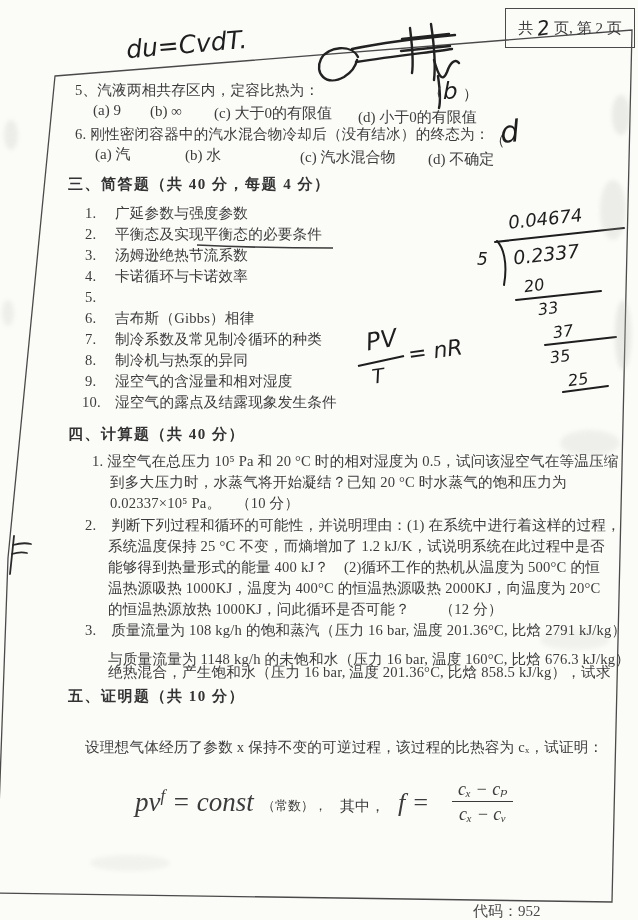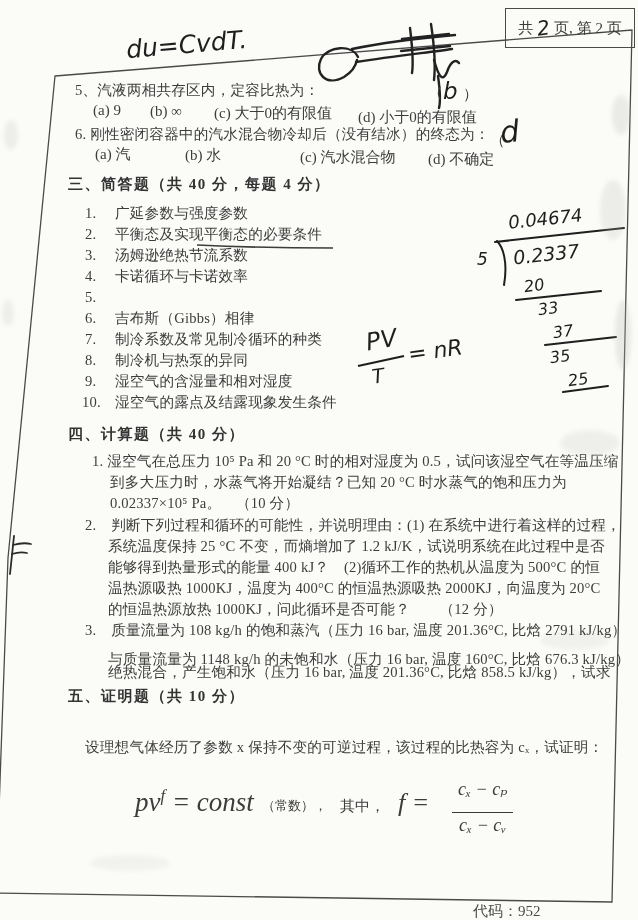--- a/index.html
+++ b/index.html
@@ -5,21 +5,21 @@
   html,body{margin:0;padding:0;background:#f6f6f3;}
   .pg{position:relative;width:638px;height:920px;background:#fbfbf8;overflow:hidden;
       font-family:"Liberation Serif","DejaVu Serif",serif;color:#3c3c3c;}
   .t{position:absolute;white-space:nowrap;line-height:1.15;}
   .body{font-size:14.6px;letter-spacing:.2px;}
   .opt{font-size:15px;}
   .h{font-size:15px;font-weight:700;letter-spacing:1.5px;color:#333;}
   .hw{position:absolute;font-family:"DejaVu Sans",sans-serif;font-style:italic;
       color:#1e1e1e;white-space:nowrap;}
   .frac{position:absolute;text-align:center;font-style:italic;}
-  .frac .nu{display:block;border-bottom:1.4px solid #3a3a3a;padding:0 6px 12px 6px;}
+  .frac .nu{display:block;border-bottom:1.4px solid #3a3a3a;padding:0 6px 1px 6px;}
   .frac .de{display:block;padding-top:2px;}
   .n{position:absolute;background:#b9b9b4;border-radius:50%;filter:blur(2px);}
   sup{font-size:.62em;}
   .ink{position:absolute;left:0;top:0;pointer-events:none;}
 </style>
 </head>
 <body>
 
 <div class="pg">
 

